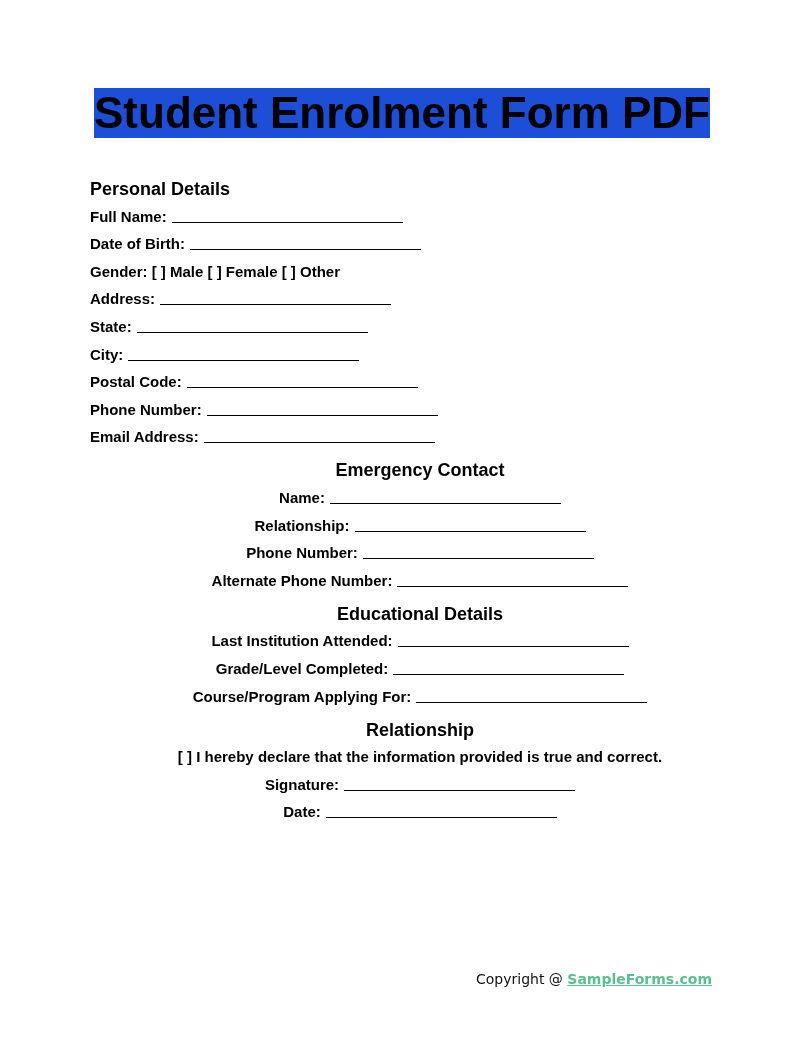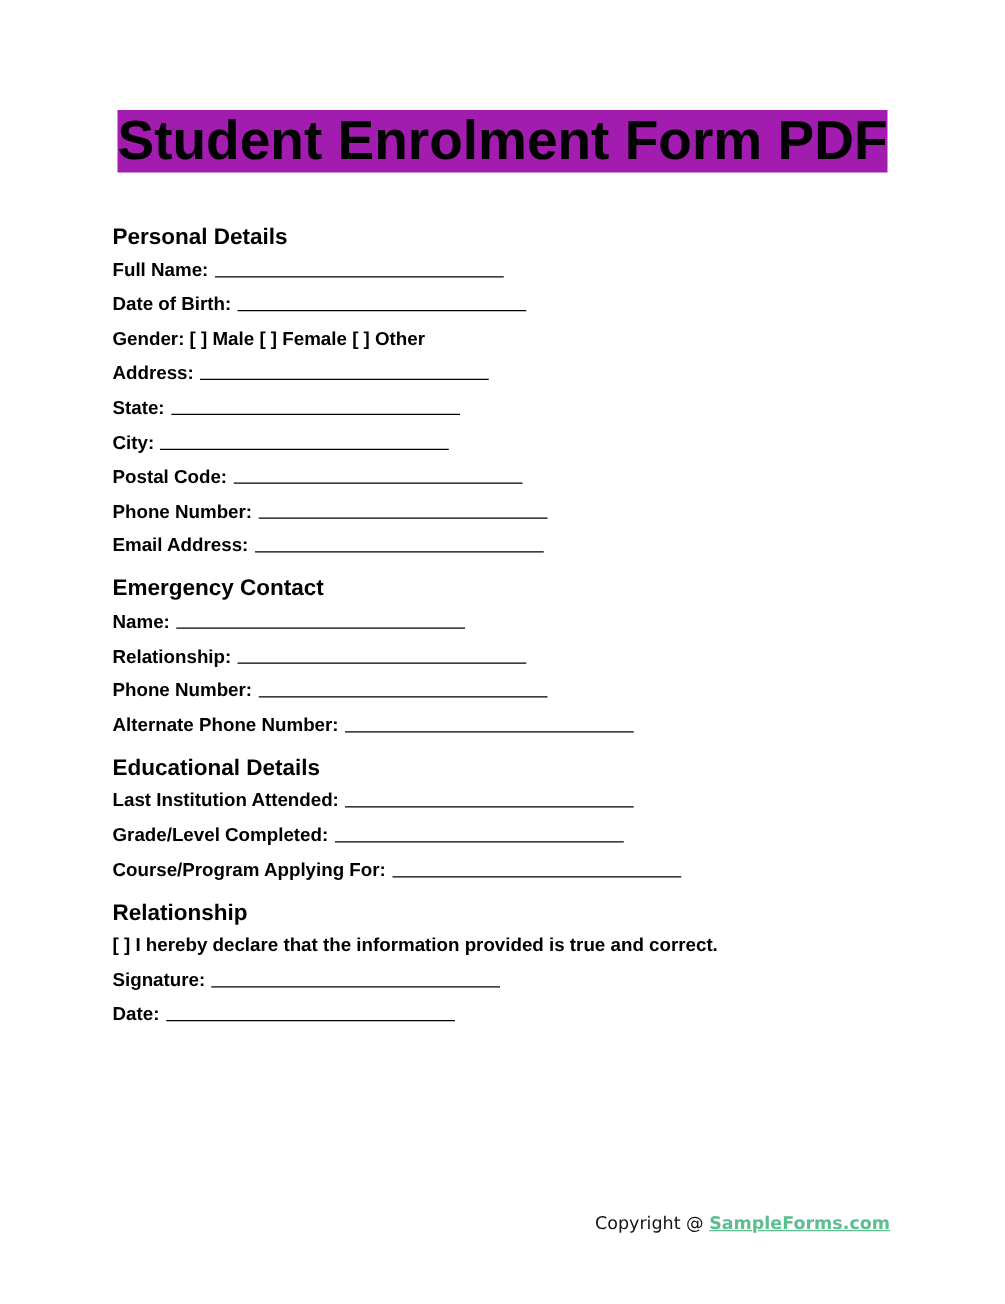--- a/index.html
+++ b/index.html
@@ -14,21 +14,21 @@
       overflow: hidden;
       font-family: "Liberation Sans", sans-serif;
       color: #000000;
     }
     .title-wrap {
       position: absolute;
       left: 94px;
       top: 88px;
       width: 616px;
       height: 50px;
-      background: #a21caf;
+      background: #1d4ed8;
     }
     .title {
       position: absolute;
       left: 0;
       top: 0;
       width: 616px;
       height: 50px;
       margin: 0;
       font-family: "Liberation Sans", sans-serif;
       font-weight: bold;
@@ -41,20 +41,21 @@
       position: absolute;
       left: 90px;
       top: 180px;
       width: 660px;
     }
     .section {
       margin: 0;
     }
     .section + .section {
       margin-top: 15px;
+      text-align: center;
     }
     .section-heading {
       font-weight: bold;
       font-size: 18px;
       line-height: 18px;
       height: 18px;
       margin: 0 0 9.6px 0;
       white-space: nowrap;
     }
     .line {

